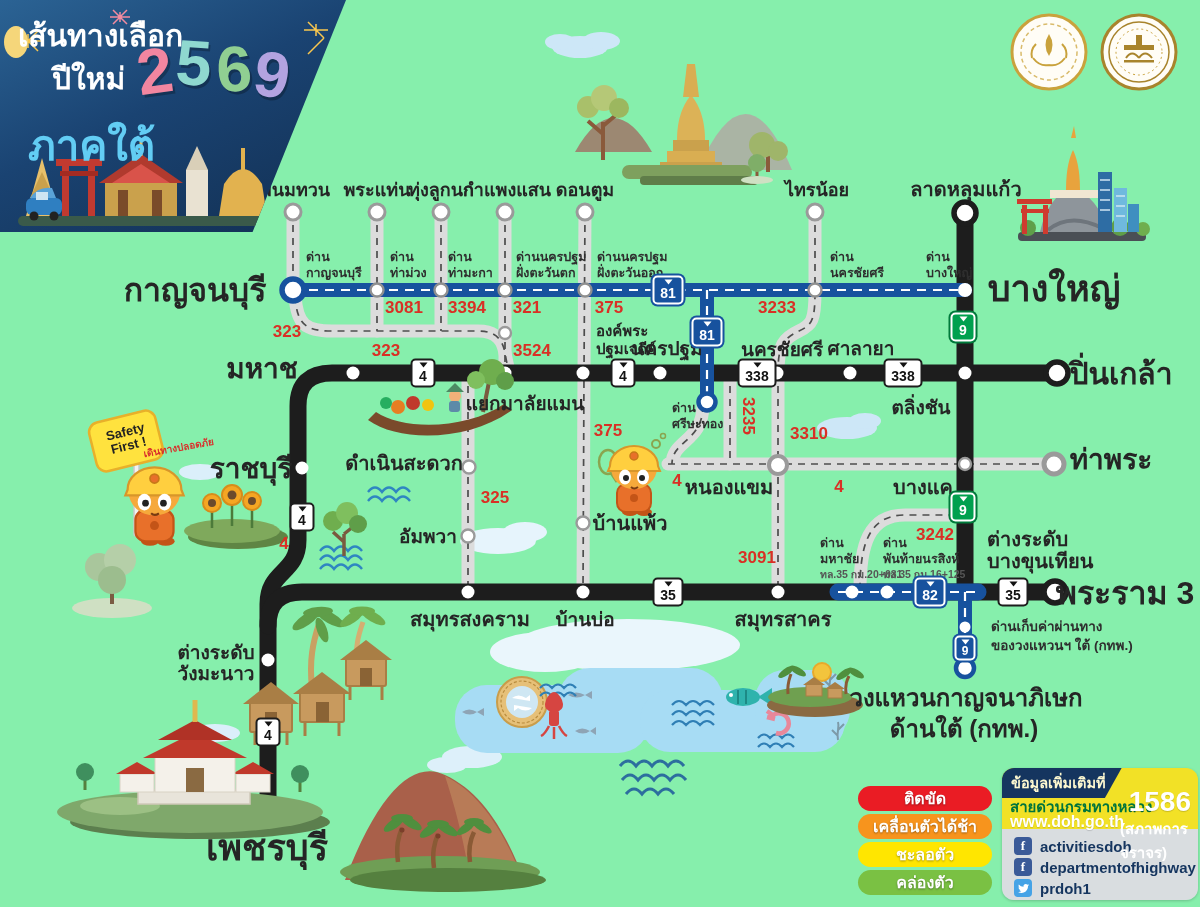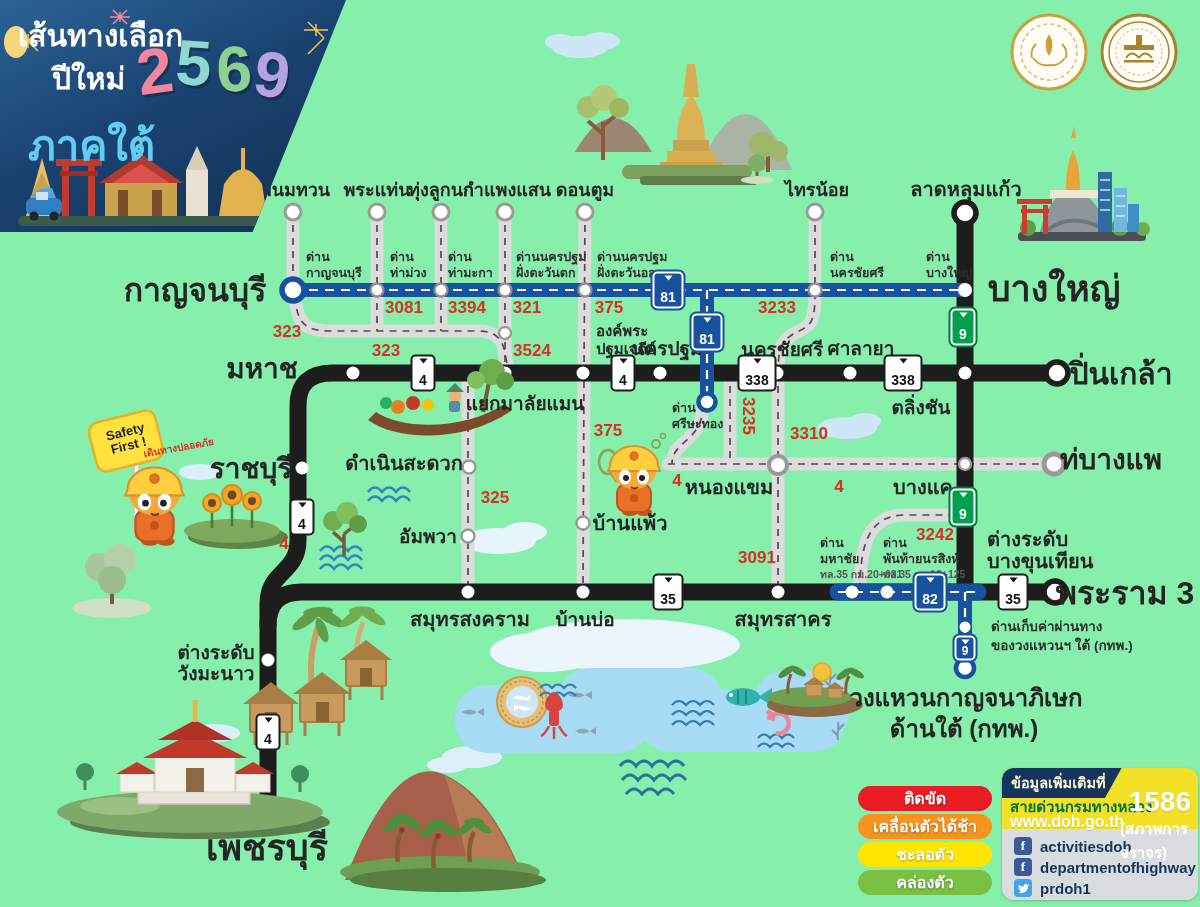--- a/index.html
+++ b/index.html
@@ -12,21 +12,21 @@
   .t36{font-size:36px}.t32{font-size:32px}.t30{font-size:30px}.t28{font-size:28px}
   .t24{font-size:24px}.t20{font-size:20px}.t19{font-size:19px}.t18{font-size:18px}
   .t15{font-size:15px;font-weight:600}
   .red{position:absolute;z-index:10;transform:translate(-50%,-50%);color:#d93025;font-weight:700;font-size:17px;white-space:nowrap;}
   .rot90{transform:translate(-50%,-50%) rotate(90deg);}
   .cp{position:absolute;z-index:10;color:#2e2e2e;font-size:12.5px;font-weight:600;line-height:15.5px;white-space:nowrap;}
   .cp .sub{font-size:10.5px;color:#555;}
   
   .sh{position:absolute;z-index:12;transform:translate(-50%,-50%);background:#fff;border:2.5px solid #1d1d1d;
       border-radius:5px;color:#121212;font-weight:700;font-size:14px;line-height:1;text-align:center;
-      padding:16px 3px 3px 3px;}
+      padding:8px 3px 3px 3px;}
   .sh::before{content:"";position:absolute;top:1.5px;left:50%;transform:translateX(-50%);
       border-left:4px solid transparent;border-right:4px solid transparent;border-top:5px solid;}
   .sh-1{min-width:15px}.sh-2{min-width:21px}.sh-3{min-width:29px}
   .sh-b{background:#17529e;border-color:#fff;color:#fff;box-shadow:0 0 0 2px #17529e;}
   .sh-g{background:#00a04e;border-color:#fff;color:#fff;box-shadow:0 0 0 2px #007a3b;}
   .sh-sm{font-size:12px;padding:7px 2px 2px 2px;min-width:13px;}
   
   .banner{position:absolute;left:0;top:0;width:346px;height:232px;z-index:20;
       clip-path:polygon(0 0,100% 0,73% 100%,0 100%);
       background:linear-gradient(155deg,#2b6394 0%,#1a4372 45%,#122f52 100%);}
@@ -554,21 +554,21 @@
   <div>First !</div>
 </div>
 <div class="scripttxt">เดินทางปลอดภัย</div>
 
 <div class="lbl t32" style="left:195px;top:289px">กาญจนบุรี</div>
 <div class="lbl t28" style="left:262px;top:368px">มหาช</div>
 <div class="lbl t28" style="left:251px;top:468px">ราชบุรี</div>
 <div class="lbl t36" style="left:267px;top:847px">เพชรบุรี</div>
 <div class="lbl t36" style="left:1054px;top:288px">บางใหญ่</div>
 <div class="lbl t30" style="left:1121px;top:373px">ปิ่นเกล้า</div>
-<div class="lbl t28" style="left:1111px;top:459px">ท่บางแพ</div>
+<div class="lbl t28" style="left:1111px;top:459px">ท่าพระ</div>
 <div class="lbl t32" style="left:1125px;top:592px">พระราม 3</div>
 <div class="lbl t20" style="left:966px;top:189px">ลาดหลุมแก้ว</div>
 
 <div class="lbl t18" style="left:295px;top:189px">พนมทวน</div>
 <div class="lbl t18" style="left:377px;top:189px">พระแท่น</div>
 <div class="lbl t18" style="left:441px;top:189px">ทุ่งลูกนก</div>
 <div class="lbl t18" style="left:507px;top:189px">กำแพงแสน</div>
 <div class="lbl t18" style="left:585px;top:189px">ดอนตูม</div>
 <div class="lbl t18" style="left:817px;top:189px">ไทรน้อย</div>
 

